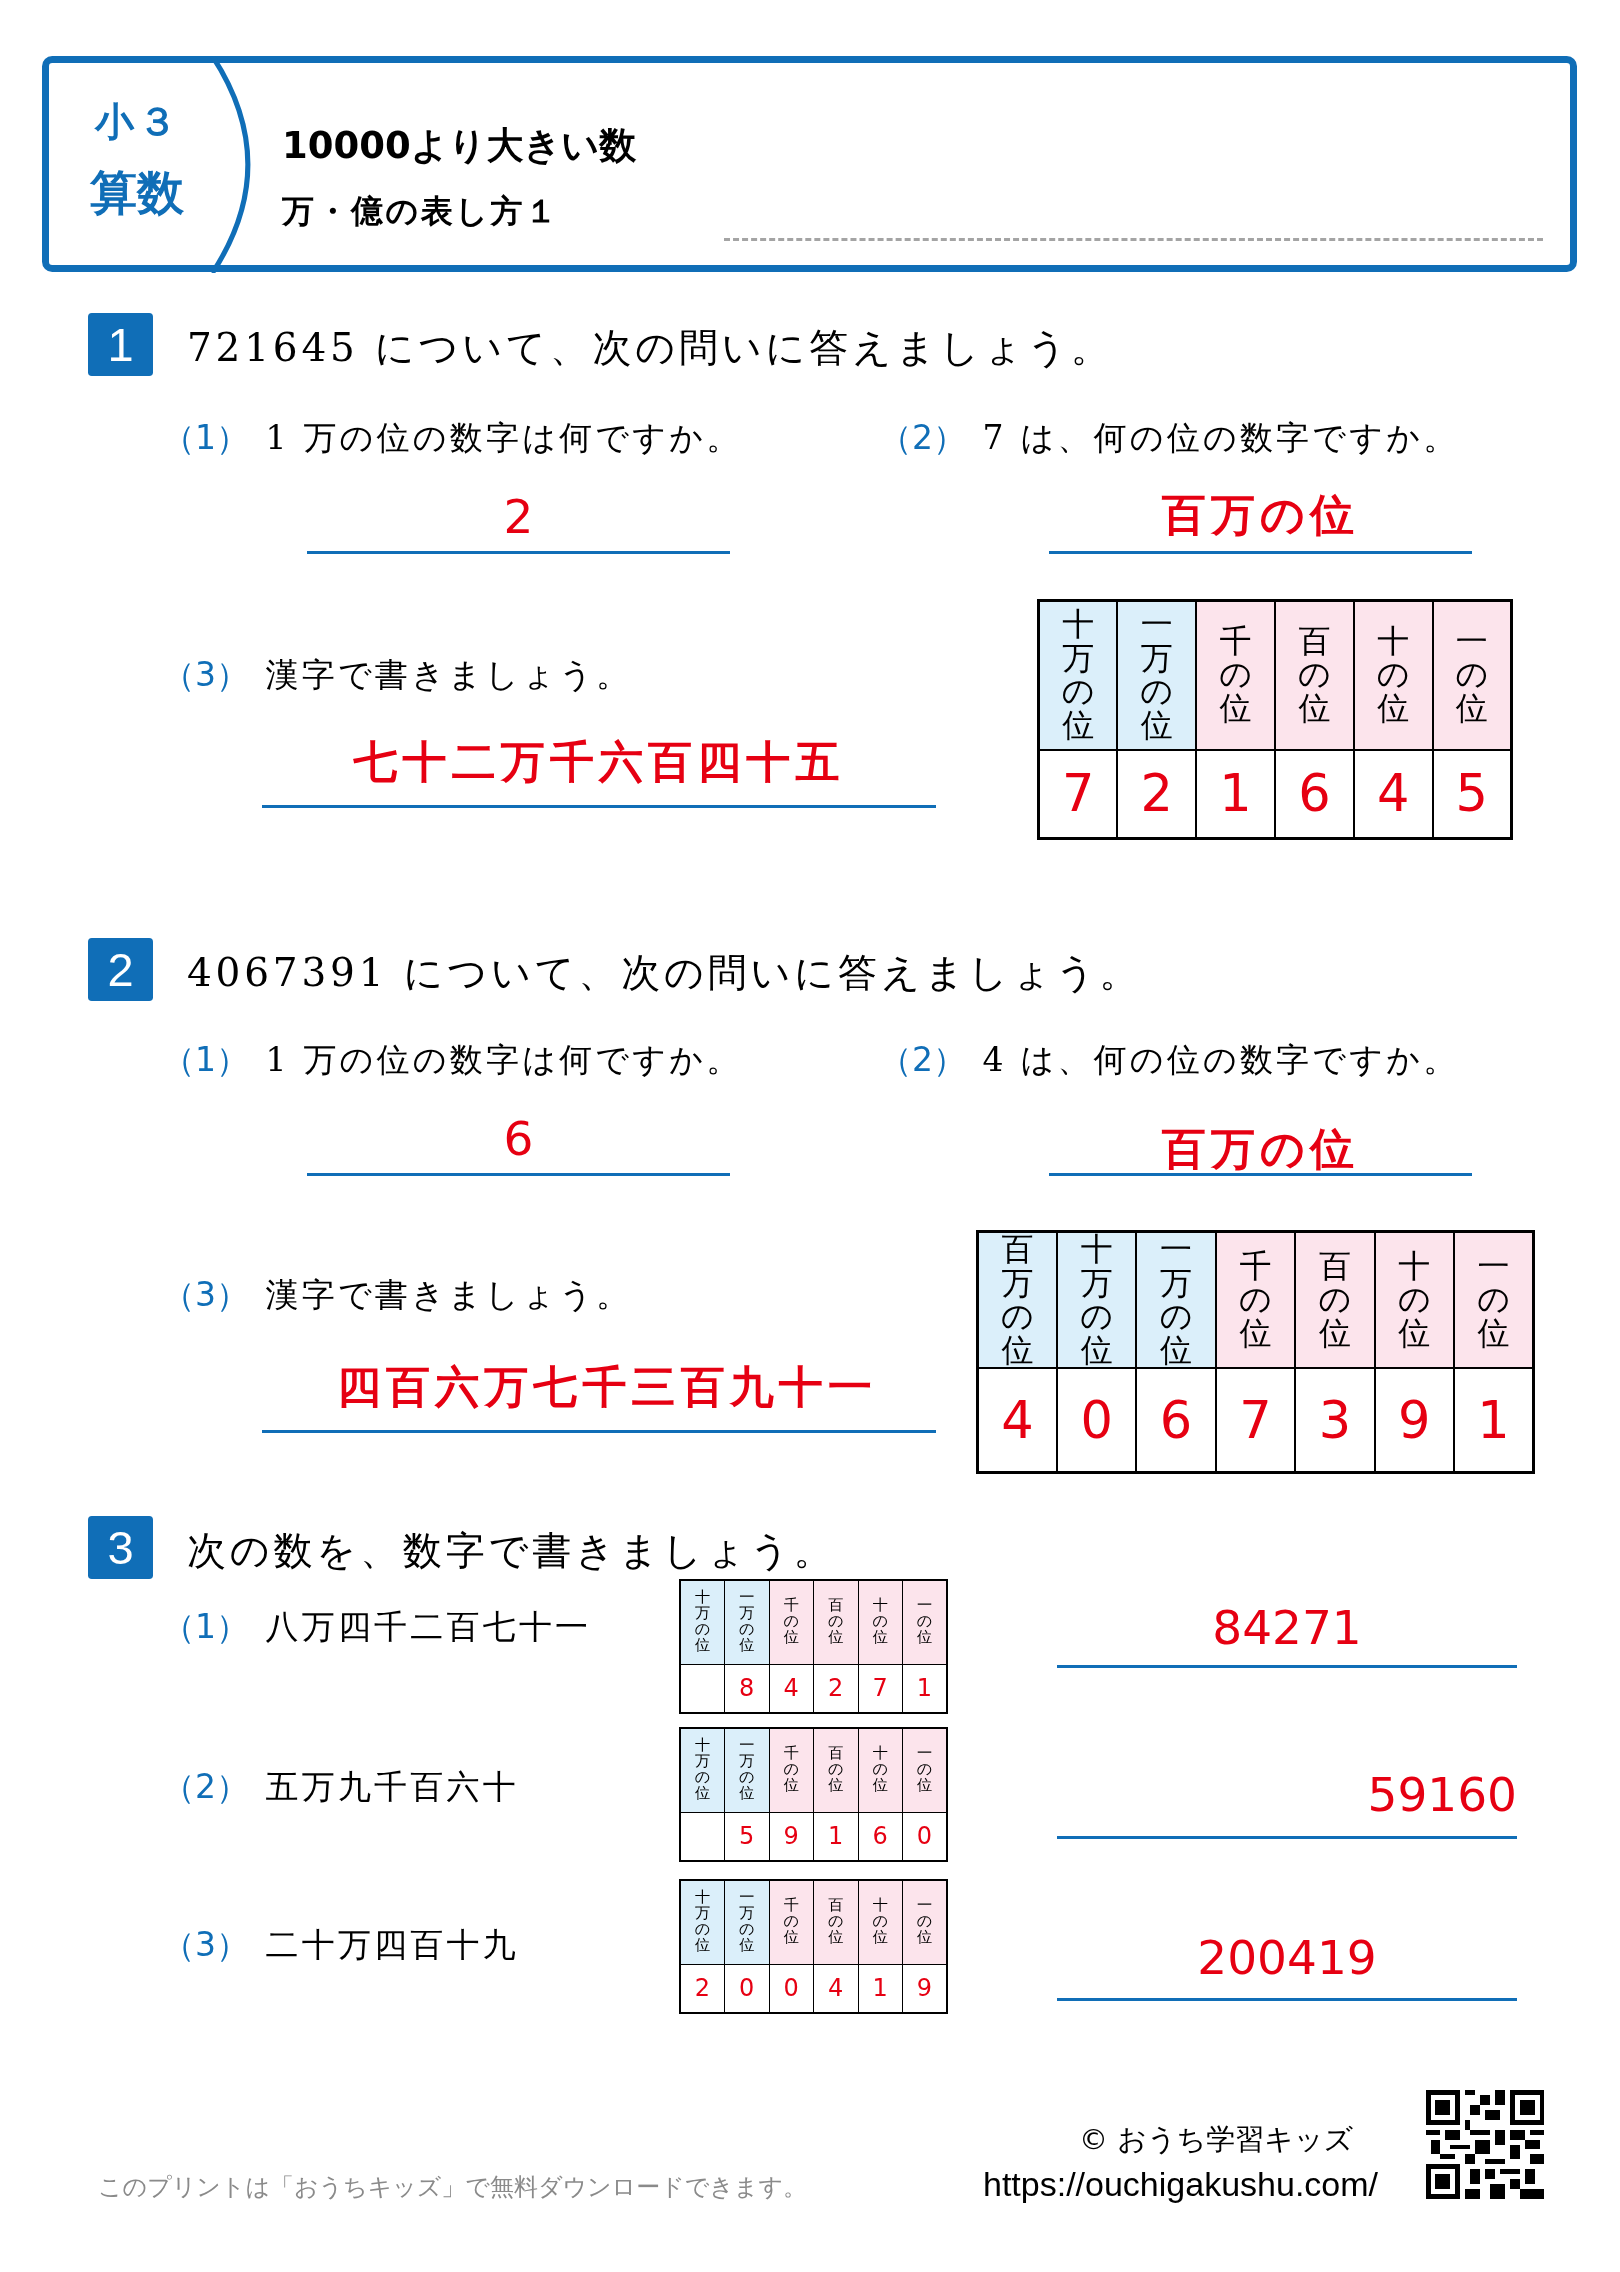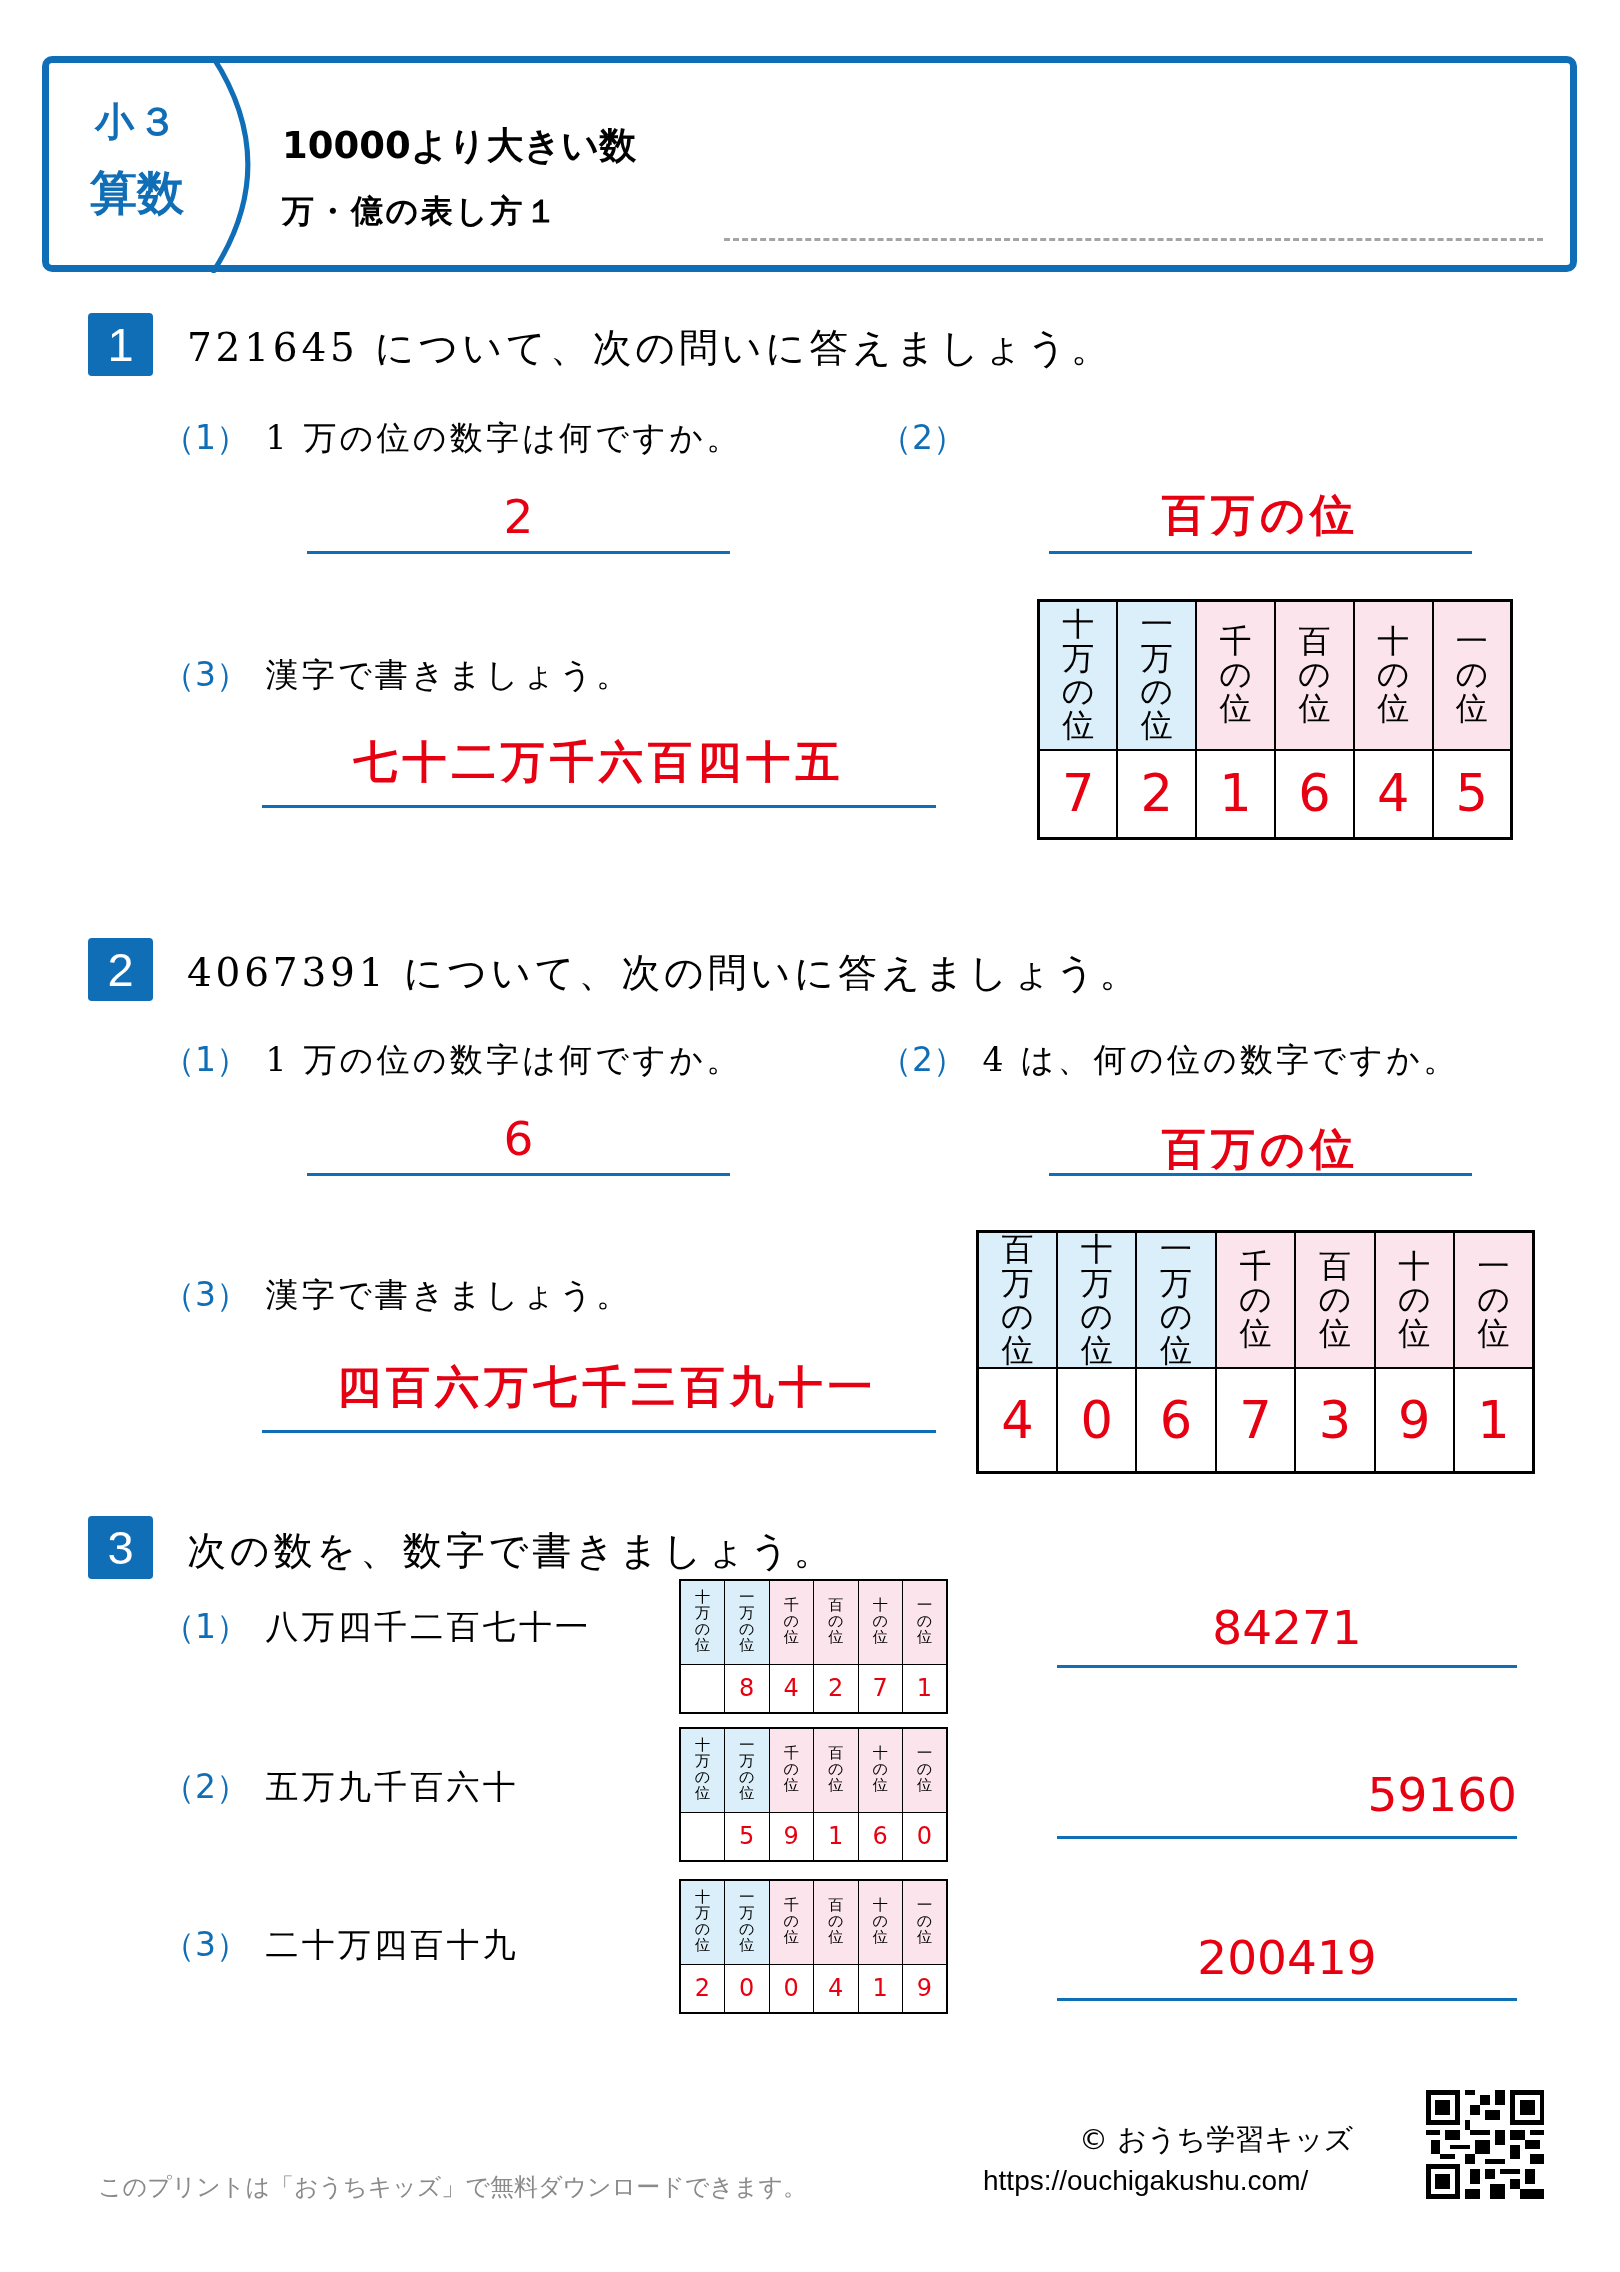--- a/index.html
+++ b/index.html
@@ -38,21 +38,21 @@
 
   .big td.h { font-size:32px; }
   .big td.v { font-size:51px; }
   .small td.h { font-size:15.2px; }
   .small td.v { font-size:24px; }
   table.pv.small { border-width:2.5px; }
   table.pv.small td { border-width:1.9px; }
 
   .footer-left { left:98px; top:2171px; font-size:24px; color:#8a8a8a; white-space:nowrap; }
   .copy { left:1079px; top:2120px; font-size:29px; color:#000; white-space:nowrap; }
-  .url { left:983px; top:2165px; font-size:28px; color:#000; white-space:nowrap; font-family:"Liberation Sans", sans-serif; }
+  .url { left:983px; top:2165px; font-size:34px; color:#000; white-space:nowrap; font-family:"Liberation Sans", sans-serif; }
   .qr { left:1424px; top:2090px; width:122px; height:109px; }
 </style>
 </head>
 <body>
 
 <div class="abs hdr"></div>
 <div class="abs hdr-arc">
   <svg width="229" height="217" viewBox="0 0 360 342">
       <path d="M268 0 Q 380 171 268 342" fill="none" stroke="#106EB7" stroke-width="8"></path>
     </svg>
@@ -68,20 +68,21 @@
 
 <div class="abs sub" style="left:162px;top:416px;">
   <span class="num">（1）</span>
   <span>1 万の位の数字は何ですか。</span>
 </div>
 <div class="abs ans" style="left:307px;top:489px;width:423px;">2</div>
 <div class="abs line" style="left:307px;top:551px;width:423px;"></div>
 
 <div class="abs sub" style="left:879px;top:416px;">
   <span class="num">（2）</span>
+  <span>7 は、何の位の数字ですか。</span>
 </div>
 <div class="abs ans-k" style="left:1049px;top:486px;width:423px;">百万の位</div>
 <div class="abs line" style="left:1049px;top:551px;width:423px;"></div>
 
 <div class="abs sub" style="left:162px;top:653px;">
   <span class="num">（3）</span>
   <span>漢字で書きましょう。</span>
 </div>
 <div class="abs ans-k" style="left:262px;top:733px;width:674px;">七十二万千六百四十五</div>
 <div class="abs line" style="left:262px;top:805px;width:674px;"></div>

